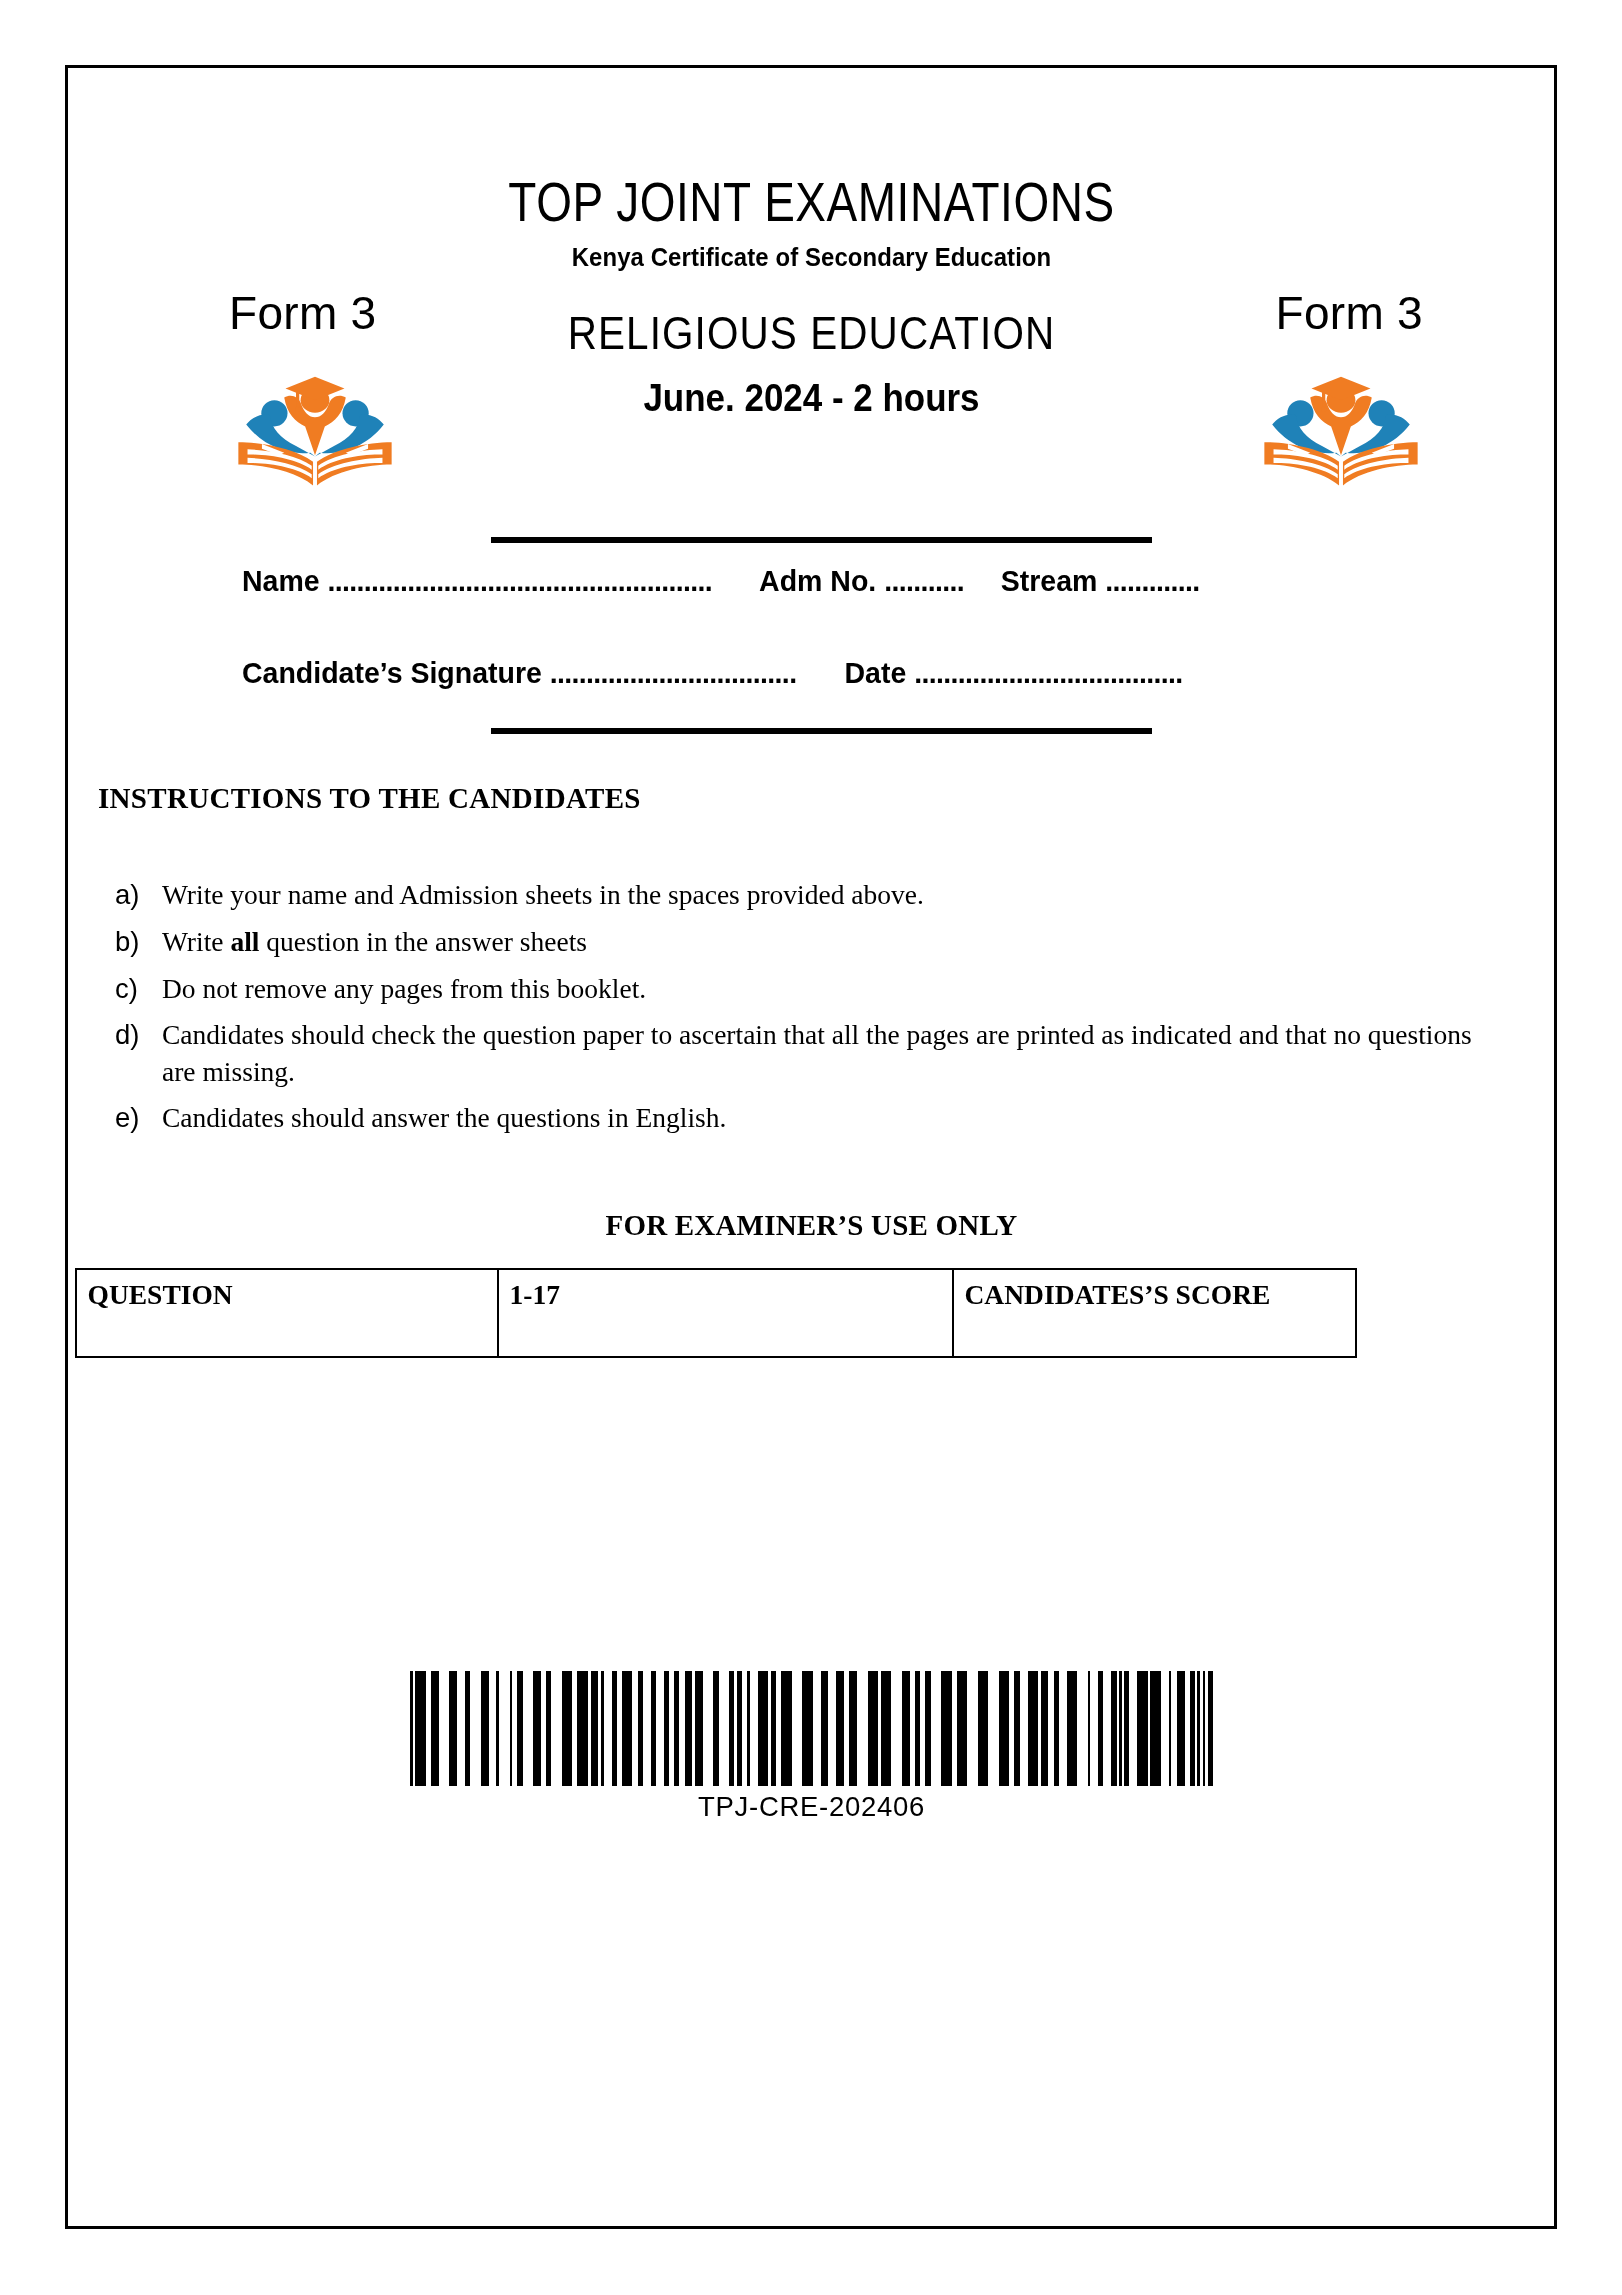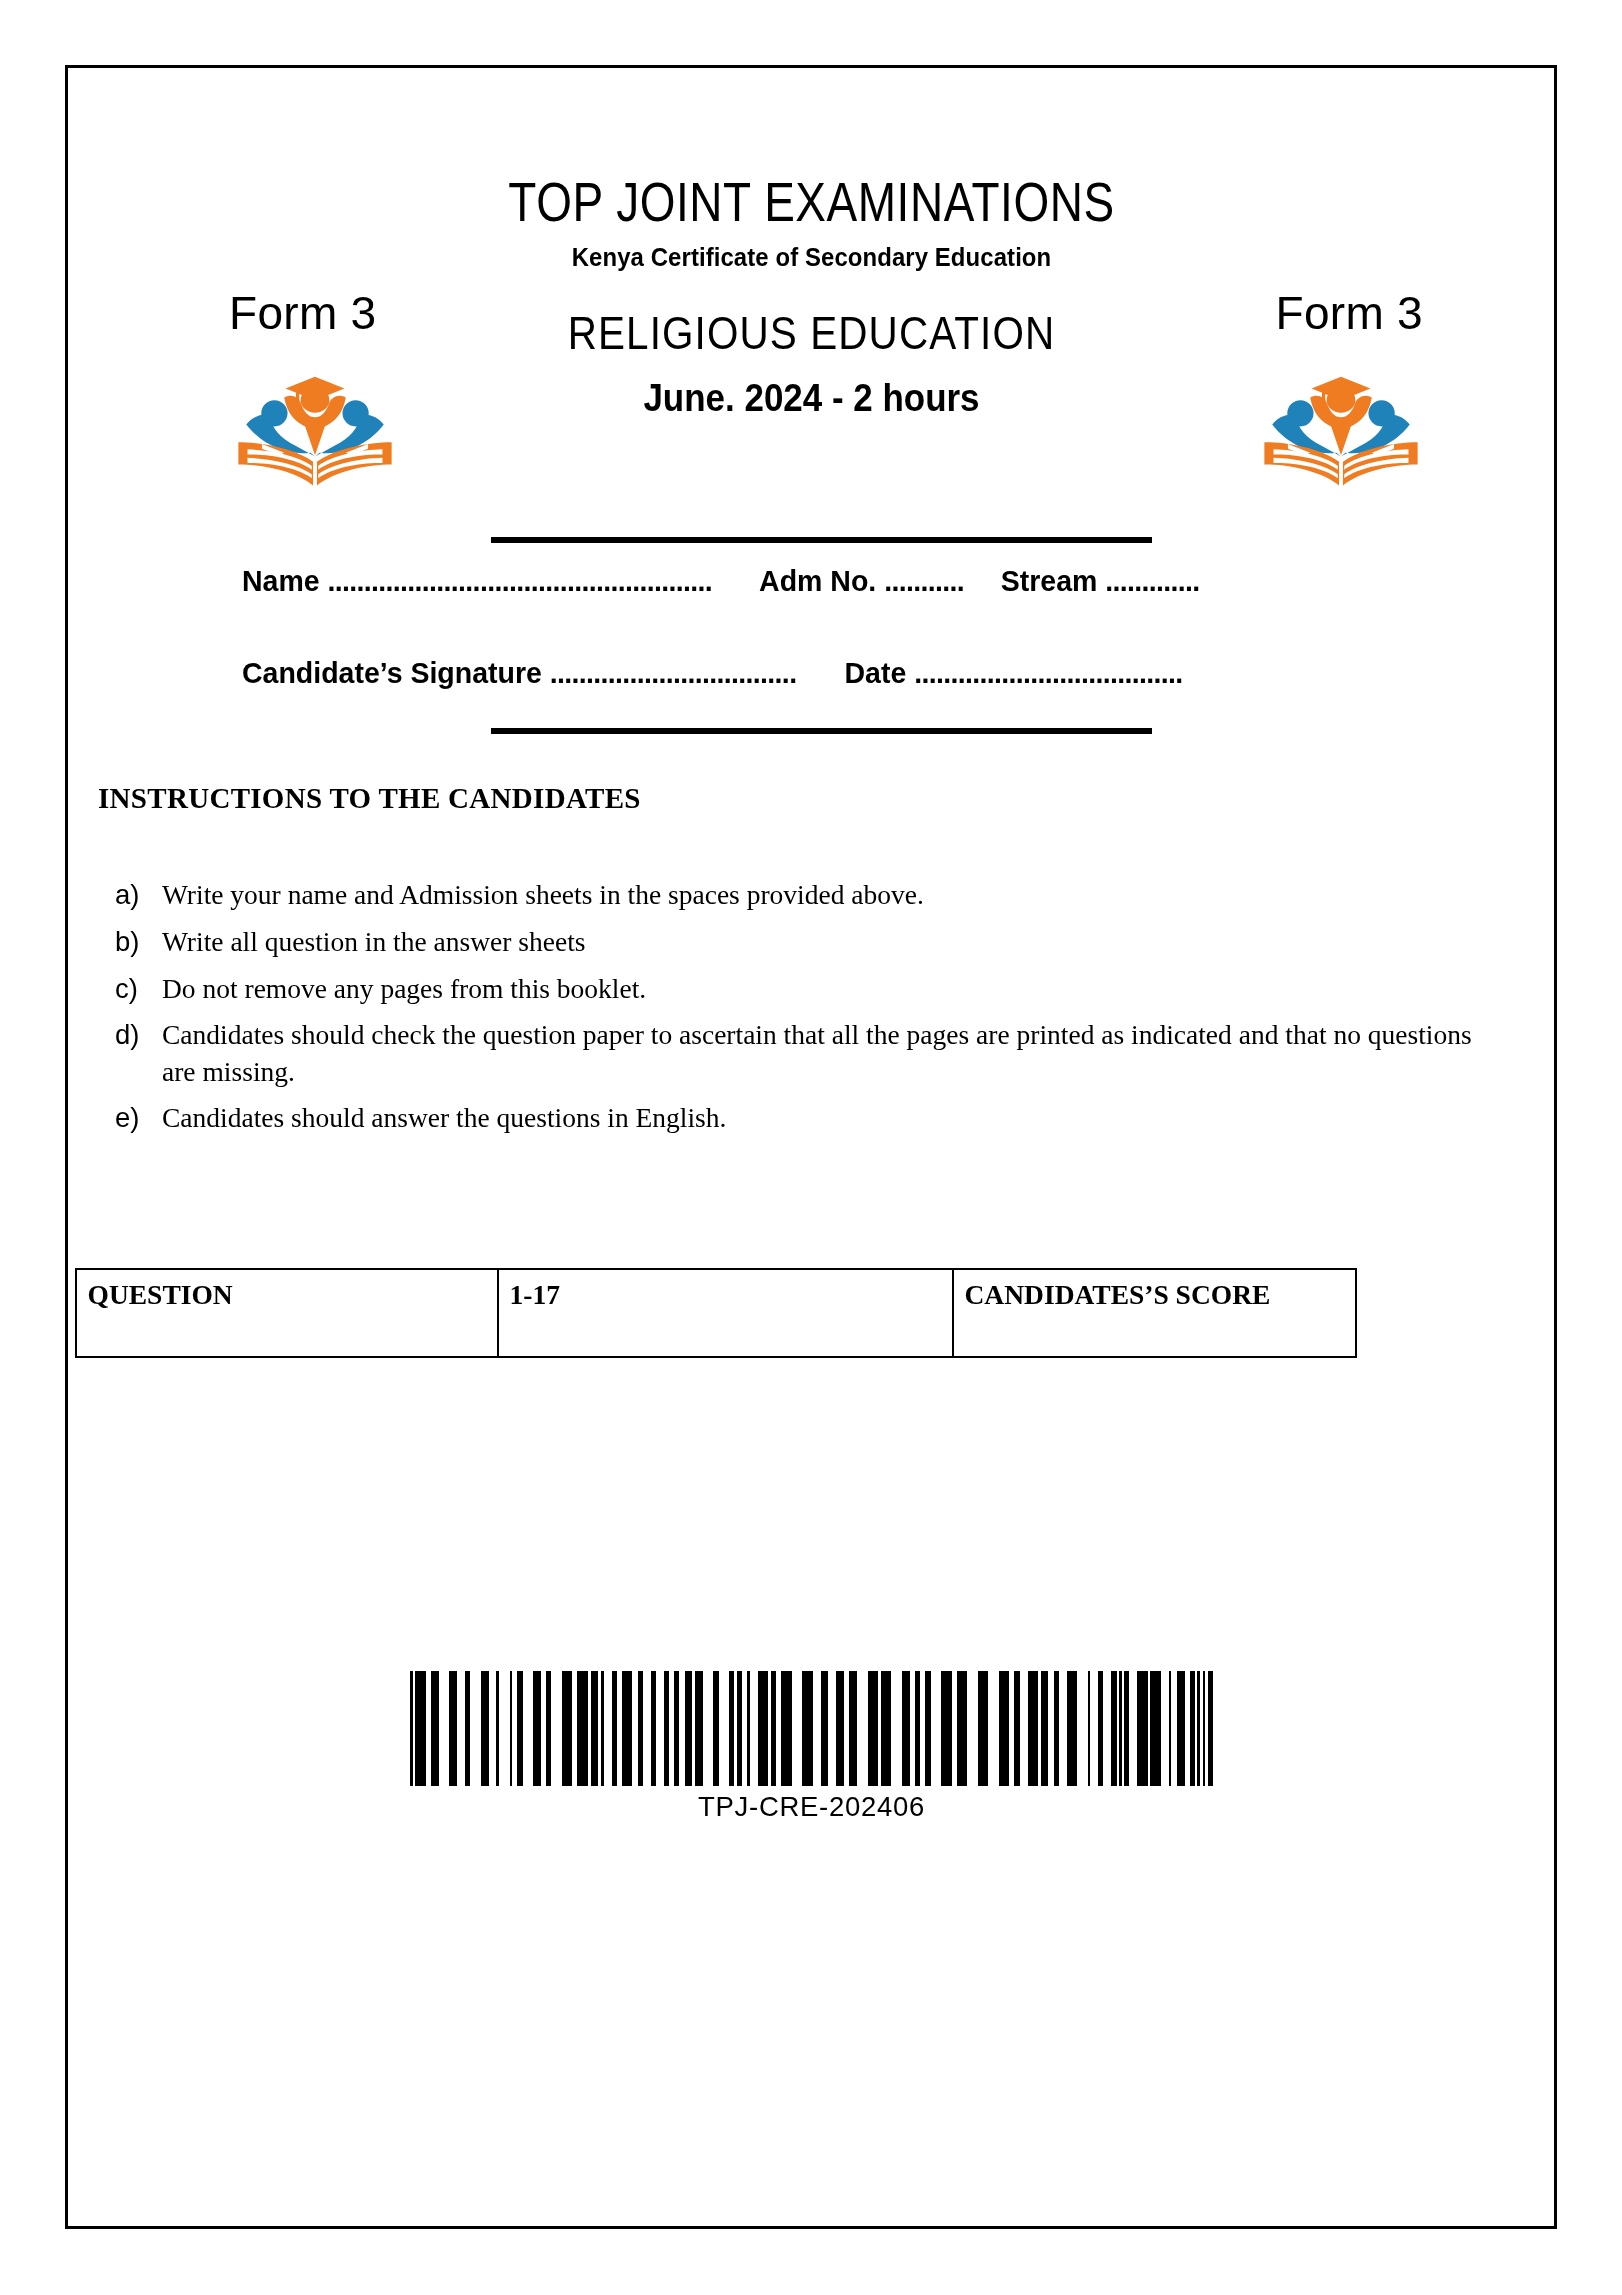--- a/index.html
+++ b/index.html
@@ -176,21 +176,21 @@
     font-family: "Liberation Sans", sans-serif;
     font-size: 27.5px;
     line-height: 1.32;
   }
   .instr-text {
     flex: 1;
     font-family: "Liberation Serif", serif;
     font-size: 27.5px;
     line-height: 1.32;
   }
-  .instr-text b { font-weight: 400; }
+  .instr-text b { font-weight: 700; }
 
   
   .examiner-head {
     position: absolute;
     left: 0;
     top: 1209px;
     width: 1623px;
     text-align: center;
     font-family: "Liberation Serif", serif;
     font-size: 29px;
@@ -368,20 +368,21 @@
     <div class="instr-item">
       <span class="instr-marker">d)</span>
       <span class="instr-text">Candidates should check the question paper to ascertain that all the pages are printed as indicated and that no questions are missing.</span>
     </div>
     <div class="instr-item">
       <span class="instr-marker">e)</span>
       <span class="instr-text">Candidates should answer the questions in English.</span>
     </div>
   </div>
 
+  <div class="examiner-head">FOR EXAMINER’S USE ONLY</div>
 
   <table class="examiner-table">
     <tbody>
       <tr>
         <td class="col-a">QUESTION</td>
         <td class="col-b">1-17</td>
         <td class="col-c">CANDIDATES’S SCORE</td>
       </tr>
     </tbody>
   </table>

